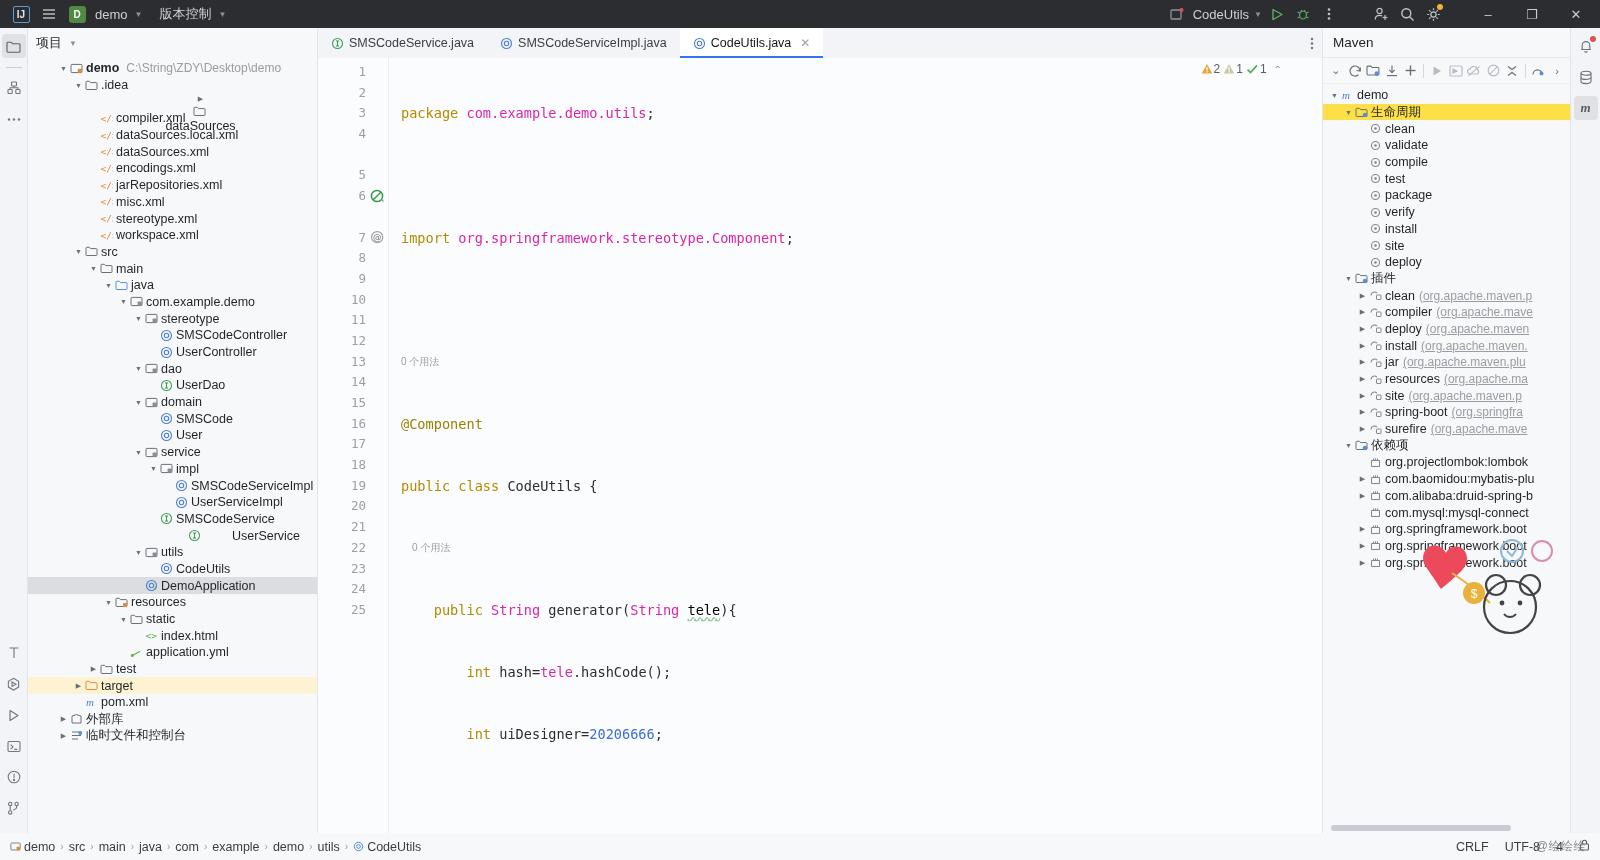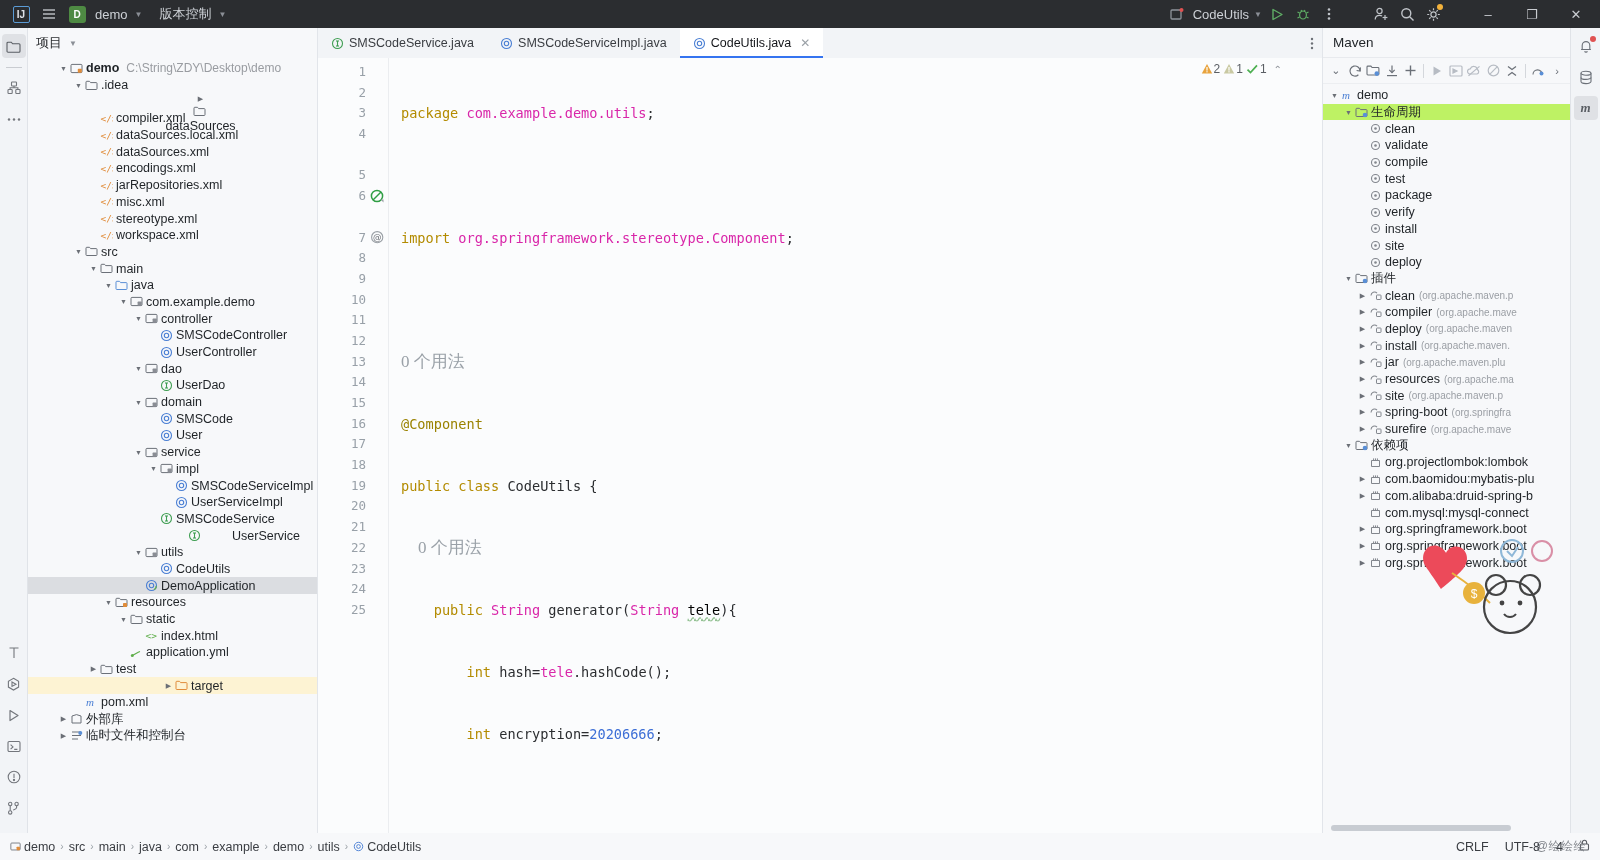--- a/index.html
+++ b/index.html
@@ -131,21 +131,21 @@
   .gline { height: 20.7px; line-height: 20.7px; padding-right: 22px; position: relative; }
   .gmark { position: absolute; right: 2px; top: 1px; width: 18px; height: 18px;
            display:flex; align-items:center; justify-content:center; }
   .code {
     flex: 1 1 auto; position: relative; padding-top: 4px;
     font-family: "DejaVu Sans Mono", monospace; font-size: 13.6px;
     line-height: 20.7px; white-space: pre; overflow: hidden;
     border-left: 1px solid #ebedf0;
   }
   .cl { height: 20.7px; line-height: 20.7px; padding-left: 12px; }
-  .cl.hint { color: #9aa1a8; font-size: 17px; font-family: Liberation Serif, serif; }
+  .cl.hint { color: #9aa1a8; font-size: 10px; font-family: Liberation Sans, sans-serif; }
 
   
   .kw { color: #b38b00; }
   .pkg { color: #d926a9; }
   .pln { color: #2b2d30; }
   .num { color: #3c6ed6; }
   .ann { color: #9a8200; }
   .typ { color: #2b2d30; }
   .fld { color: #8b5cf6; text-decoration: underline; text-decoration-color:#b9a7e8; }
   .sq { text-decoration: underline wavy #8fbf8f; }
@@ -176,23 +176,23 @@
     height: 26px; flex: 0 0 26px; display: flex; align-items: center;
     gap: 1px; padding: 0 4px; border-bottom: 1px solid #eceef1;
   }
   .mv-ico {
     width: 19px; height: 19px; display: flex; align-items: center;
     justify-content: center; color: #6b7078; font-size: 11px;
   }
   .mv-sep { width: 1px; height: 14px; background: #d4d7dc; margin: 0 3px; }
   .mv-tree { flex: 1 1 auto; overflow: hidden; padding-top: 3px; font-size: 12.5px; }
   .mnode { height: 16.7px; display: flex; align-items: center; white-space: nowrap; }
-  .mnode.sel { background: #bef264; }
+  .mnode.sel { background: #fde047; }
   .mlabel { color: #1f2327; font-size: 12.5px; }
-  .mdim { color: #9a9ea4; font-size: 10px; margin-left: 4px; }
+  .mdim { color: #9a9ea4; font-size: 12px; margin-left: 4px; text-decoration: underline; }
   .mv-hscroll {
     position: absolute; bottom: 2px; left: 8px; width: 180px; height: 6px;
     background: #c8ccd2; border-radius: 3px;
   }
 
   
   .rightrail {
     width: 30px; flex: 0 0 30px; background: #f2f4f7;
     border-left: 1px solid #e0e3e8; display: flex; flex-direction: column;
     align-items: center; padding-top: 6px; position: relative; z-index: 12;
@@ -586,21 +586,21 @@
             <span class="tlabel">com.example.demo</span>
           </div>
           <div class="tnode" style="padding-left: 105px;">
             <span class="twist">▼</span>
             <span class="tico">
               <svg width="13" height="13" viewBox="0 0 13 13">
                 <rect x="1" y="2.4" width="11" height="8.2" rx="1" fill="none" stroke="#6b7078" stroke-width="1"></rect>
                 <rect x="7.6" y="6.6" width="4.2" height="4.2" rx=".7" fill="#8a8d94"></rect>
               </svg>
             </span>
-            <span class="tlabel">controller</span>
+            <span class="tlabel">stereotype</span>
           </div>
           <div class="tnode" style="padding-left: 120px;">
             <span class="twist"></span>
             <span class="tico">
               <svg width="13" height="13" viewBox="0 0 13 13">
                 <circle cx="6.5" cy="6.5" r="5" fill="none" stroke="#4a7fd4" stroke-width="1.1"></circle>
                 <circle cx="6.5" cy="6.5" r="2.2" fill="none" stroke="#4a7fd4" stroke-width="1.1"></circle>
               </svg>
             </span>
             <span class="tlabel">SMSCodeController</span>
@@ -802,21 +802,21 @@
           </div>
           <div class="tnode" style="padding-left: 60px;">
             <span class="twist">▶</span>
             <span class="tico">
               <svg width="13" height="13" viewBox="0 0 13 13">
                 <path d="M1 3.1a.8.8 0 01.8-.8h2.7l1.1 1.3h5.6a.8.8 0 01.8.8v5.3a.8.8 0 01-.8.8H1.8a.8.8 0 01-.8-.8z" fill="none" stroke="#6b7078" stroke-width="1"></path>
               </svg>
             </span>
             <span class="tlabel">test</span>
           </div>
-          <div class="tnode hl" style="padding-left: 45px; justify-content: center;">
+          <div class="tnode hl" style="padding-left: 45px;">
             <span class="twist">▶</span>
             <span class="tico">
               <svg width="13" height="13" viewBox="0 0 13 13">
                 <path d="M1 3.1a.8.8 0 01.8-.8h2.7l1.1 1.3h5.6a.8.8 0 01.8.8v5.3a.8.8 0 01-.8.8H1.8a.8.8 0 01-.8-.8z" fill="none" stroke="#e08c3a" stroke-width="1"></path>
               </svg>
             </span>
             <span class="tlabel">target</span>
           </div>
           <div class="tnode" style="padding-left: 45px;">
             <span class="twist"></span>
@@ -937,21 +937,21 @@
           <div class="cl"><span class="kw">package</span> <span class="pkg">com.example.demo.utils</span><span class="pln">;</span></div>
           <div class="cl"></div>
           <div class="cl"><span class="kw">import</span> <span class="pkg">org.springframework.stereotype.Component</span><span class="pln">;</span></div>
           <div class="cl"></div>
           <div class="cl hint">0 个用法</div>
           <div class="cl"><span class="ann">@Component</span></div>
           <div class="cl"><span class="kw">public class</span> <span class="typ">CodeUtils</span> <span class="pln">{</span></div>
           <div class="cl hint">    0 个用法</div>
           <div class="cl">    <span class="kw">public</span> <span class="pkg">String</span> <span class="typ">generator</span><span class="pln">(</span><span class="pkg">String</span> <span class="sq">tele</span><span class="pln">){</span></div>
           <div class="cl">        <span class="kw">int</span> <span class="pln">hash=</span><span class="pkg">tele</span><span class="pln">.hashCode();</span></div>
-          <div class="cl">        <span class="kw">int</span> <span class="pln">encryption=</span><span class="num">20206666</span><span class="pln">;</span></div>
+          <div class="cl">        <span class="kw">int</span> <span class="pln">uiDesigner=</span><span class="num">20206666</span><span class="pln">;</span></div>
           
           
           
           
           
           
           
           
           
           

